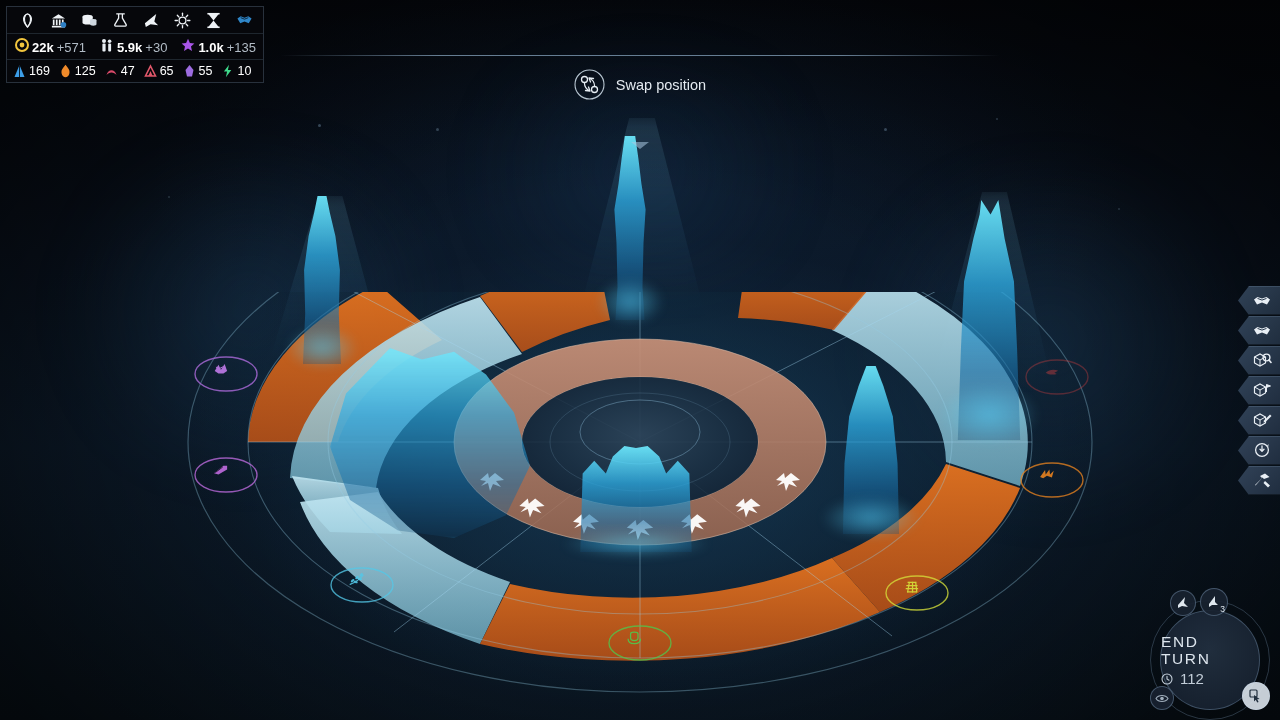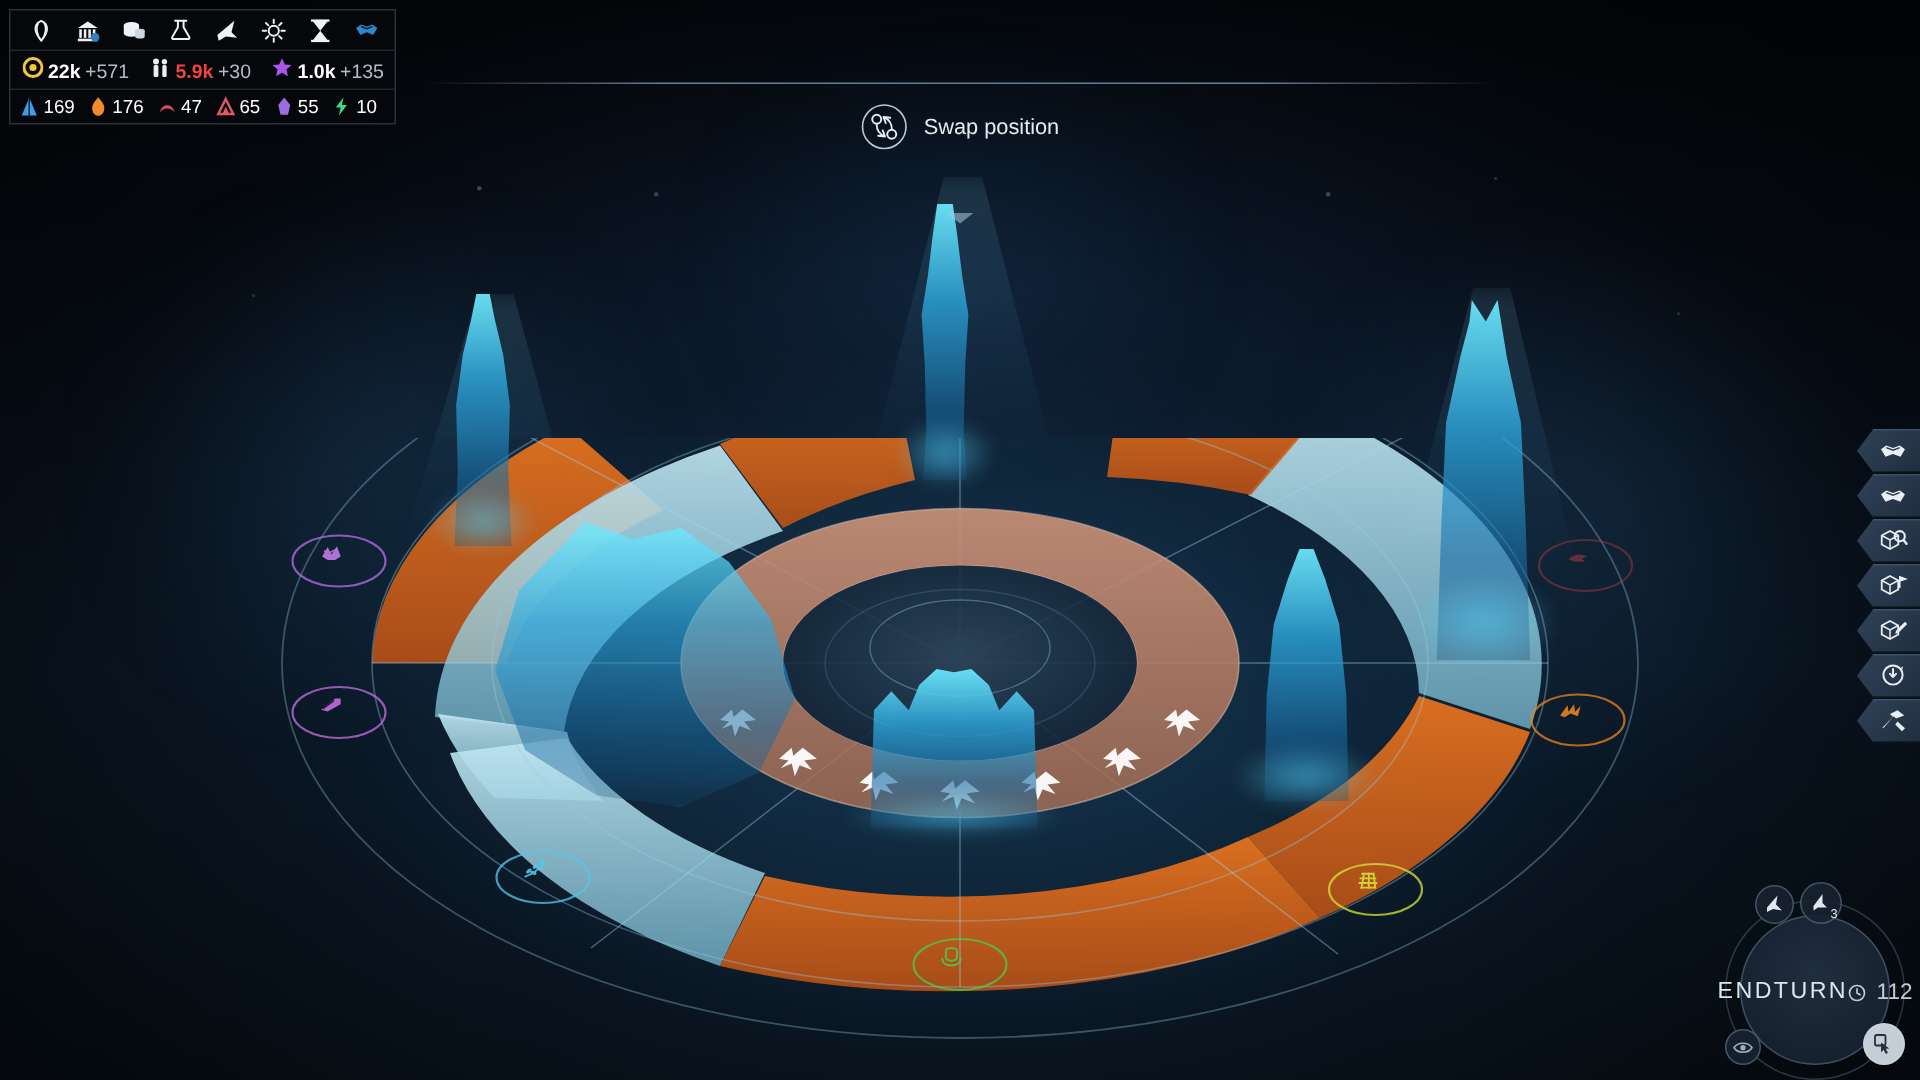--- a/index.html
+++ b/index.html
@@ -162,21 +162,21 @@
   
   #endcluster {
     position: absolute; right: 8px; bottom: 4px;
     width: 124px; height: 130px; z-index: 40;
   }
   #endturn {
     position: absolute; left: 12px; top: 24px;
     width: 100px; height: 100px; border-radius: 50%;
     background: radial-gradient(circle at 50% 40%, rgba(34,48,64,0.95) 0%, rgba(20,30,44,0.95) 100%);
     border: 1px solid rgba(130,160,190,0.36);
-    display: flex; align-items: center; justify-content: center;
+    display: flex; flex-direction: column; align-items: flex-start; justify-content: center;
     cursor: pointer;
   }
   #endturn .l1, #endturn .l2 {
     color: #dde5ed; font-size: 15.5px; letter-spacing: 1.6px; line-height: 17px;
   }
   #endturn .turn {
     display: flex; align-items: center; gap: 7px;
     color: #c2cdd8; font-size: 15px; margin-top: 3px;
   }
   .outring {
@@ -495,21 +495,21 @@
      <span class="v" style="color:#fff">22k</span>
      <span class="d">+571</span>
    </span>
         <span class="res-grp">
      <svg width="14" height="14" viewBox="0 0 14 14" class="">
             <circle cx="4" cy="3" r="2" fill="#e8eef4"></circle>
             <rect x="2.4" y="5.4" width="3.2" height="8" rx="1" fill="#e8eef4"></rect>
       <circle cx="9.6" cy="3.2" r="1.8" fill="#e8eef4"></circle>
             <rect x="8.2" y="5.4" width="2.9" height="8" rx="1" fill="#e8eef4"></rect>
           </svg>
-     <span class="v" style="color:#ef4444">5.9k</span>
+     <span class="v" style="color:#ffffff">5.9k</span>
      <span class="d">+30</span>
    </span>
         <span class="res-grp">
      <svg width="14" height="14" viewBox="0 0 14 14" class="">
             <path d="M7 0.8 L8.9 5 L13.4 5.4 L10 8.4 L11 12.9 L7 10.5 L3 12.9 L4 8.4 L0.6 5.4 L5.1 5 Z" fill="#a855e8"></path>
           </svg>
      <span class="v" style="color:#fff">1.0k</span>
      <span class="d">+135</span>
    </span>
       </div>
@@ -518,21 +518,21 @@
      <svg width="13" height="14" viewBox="0 0 12 14" class="">
             <path d="M6 1 L11 13 H1 Z" fill="#3d9ee8"></path>
             <path d="M6 1 V13" stroke="#0c2134" stroke-width="1"></path>
           </svg>
      <span class="mv">169</span>
    </span>
         <span class="mini">
      <svg width="13" height="14" viewBox="0 0 12 14" class="">
             <path d="M6 0.8 C8.6 4 10.5 6 10 9 C9.5 12 7.6 13.2 6 13.2 C4.4 13.2 2.5 12 2 9 C1.5 6 3.4 4 6 0.8 Z" fill="#f08a2a"></path>
           </svg>
-     <span class="mv">176</span>
+     <span class="mv">125</span>
    </span>
         <span class="mini">
      <svg width="13" height="14" viewBox="0 0 12 14" class="">
             <path d="M1 11 C2.5 4.5 9.5 4.5 11 11 C8.5 7.5 3.5 7.5 1 11 Z" fill="#d94a6a"></path>
           </svg>
      <span class="mv">47</span>
    </span>
         <span class="mini">
      <svg width="13" height="14" viewBox="0 0 12 14" class="">
             <path d="M6 2 L11 12 H1 Z" fill="none" stroke="#e0576a" stroke-width="1.6"></path>

